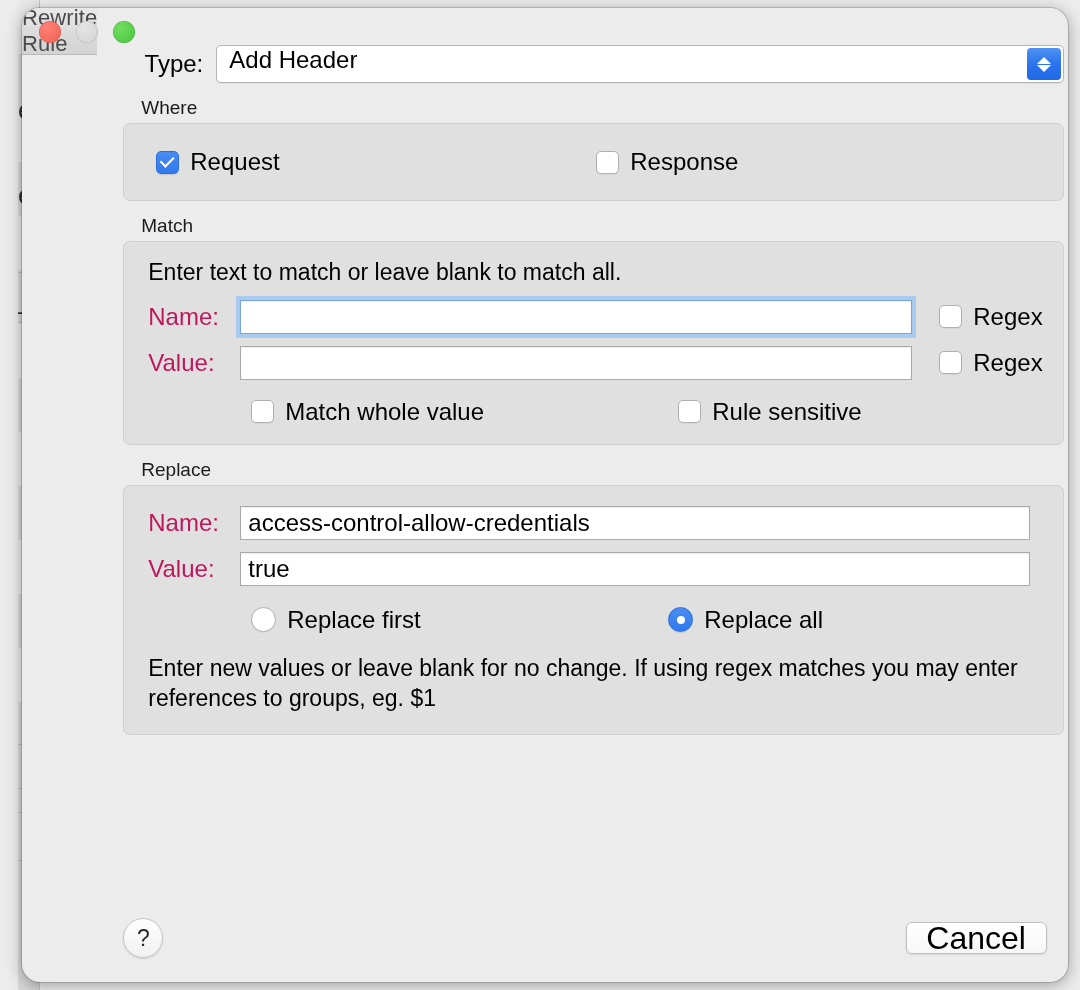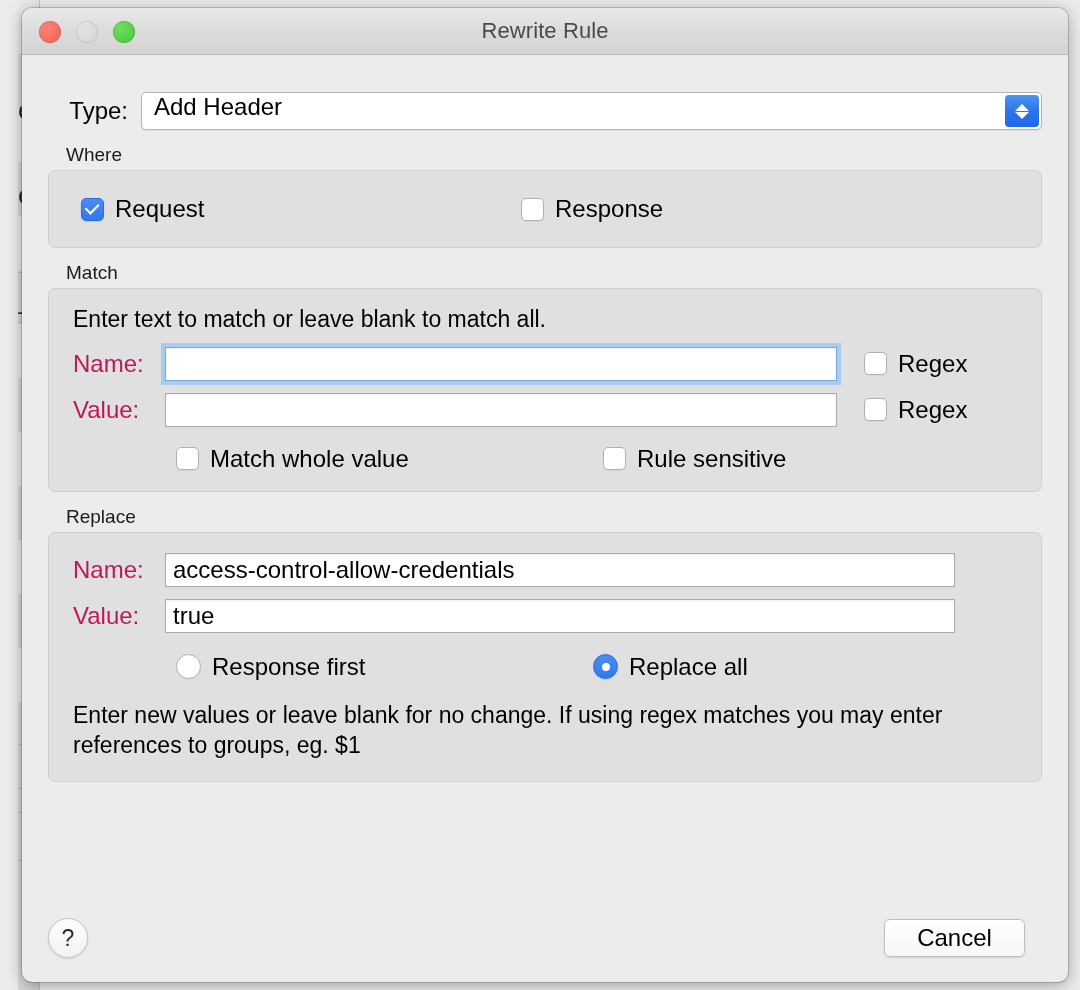--- a/index.html
+++ b/index.html
@@ -52,25 +52,24 @@
   }
 
   
   #dialog {
     position: absolute;
     left: 22px;
     top: 8px;
     width: 1046px;
     height: 974px;
     background: #ececec;
-    border-radius: 10px;
+    border-radius: 18px;
     box-shadow: 0 3px 16px rgba(0,0,0,.34), 0 0 0 1px rgba(0,0,0,.16);
     overflow: hidden;
     display: flex;
-    flex-direction: column;
   }
 
   
   #titlebar {
     position: relative;
     height: 47px;
     flex: 0 0 47px;
     background: linear-gradient(180deg, #e9e9e9 0%, #dcdcdc 48%, #d3d3d3 100%);
     border-bottom: 1px solid #b9b9b9;
     display: flex;
@@ -291,25 +290,25 @@
     width: 40px; height: 40px;
     border-radius: 50%;
     background: linear-gradient(180deg, #fefefe 0%, #f2f2f2 100%);
     border: 1px solid #c3c3c3;
     box-shadow: 0 1px 2px rgba(0,0,0,.12);
     display: flex; align-items: center; justify-content: center;
     font-size: 23px; color: #2a2a2a;
   }
   #footer-spacer { flex: 1 1 auto; }
   .btn {
-    height: 38px;
+    height: 32px;
     min-width: 141px;
     border-radius: 6px;
     display: flex; align-items: center; justify-content: center;
-    font-size: 24px;
+    font-size: 32px;
   }
   #cancel-button {
     background: linear-gradient(180deg, #ffffff 0%, #f7f7f7 100%);
     border: 1px solid #bfbfbf;
     box-shadow: 0 1px 2px rgba(0,0,0,.10);
     color: #000;
     margin-right: 17px;
   }
   #ok-button {
     background: linear-gradient(180deg, #4f93f5 0%, #2d79ee 52%, #1b6ae9 100%);
@@ -432,21 +431,21 @@
         </div>
 
         <div class="field-row">
           <span class="field-label">Value:</span>
           <div class="textfield" id="rep-value-field" placeholder="">true</div>
         </div>
 
         <div id="replace-radios">
           <label class="check-wrap" id="rad-first">
             <span class="rb rb-off"></span>
-            <span class="cb-label">Response first</span>
+            <span class="cb-label">Replace first</span>
           </label>
           <label class="check-wrap">
             <span class="rb rb-on"></span>
             <span class="cb-label">Replace all</span>
           </label>
         </div>
 
         <div class="hint" id="replace-hint">Enter new values or leave blank for no change. If using regex matches you may enter references to groups, eg. $1</div>
 
       </div>

